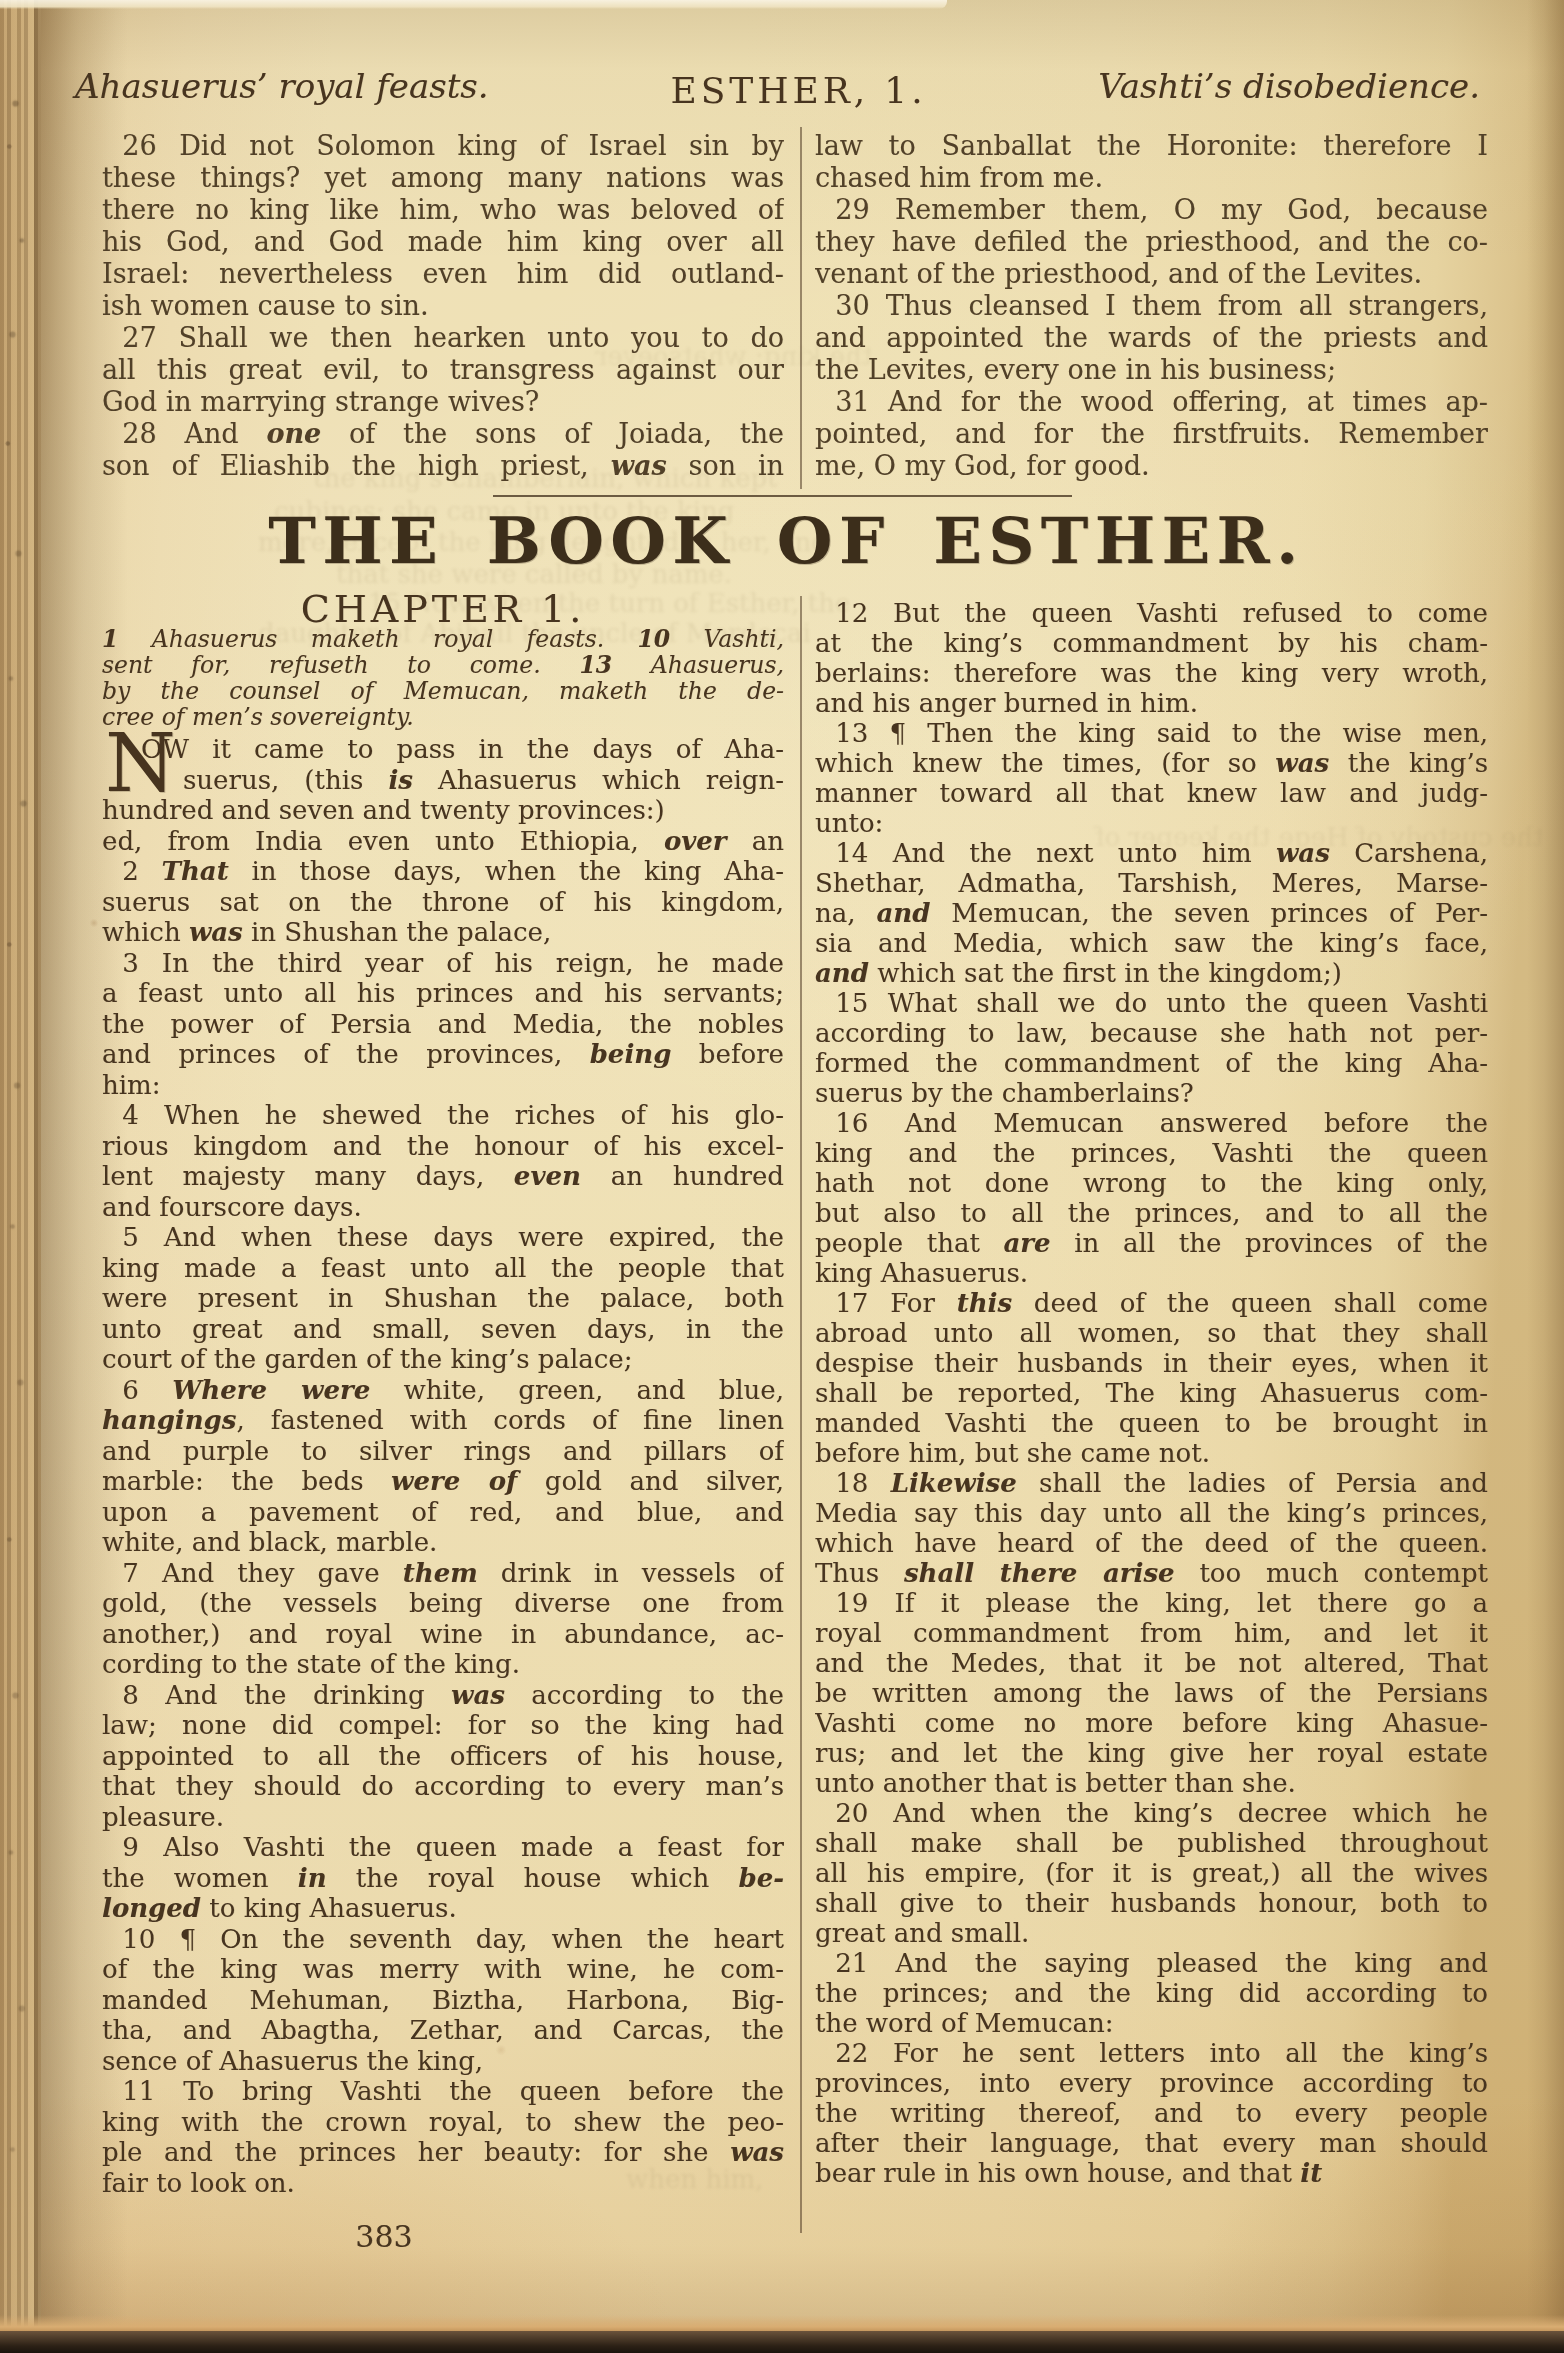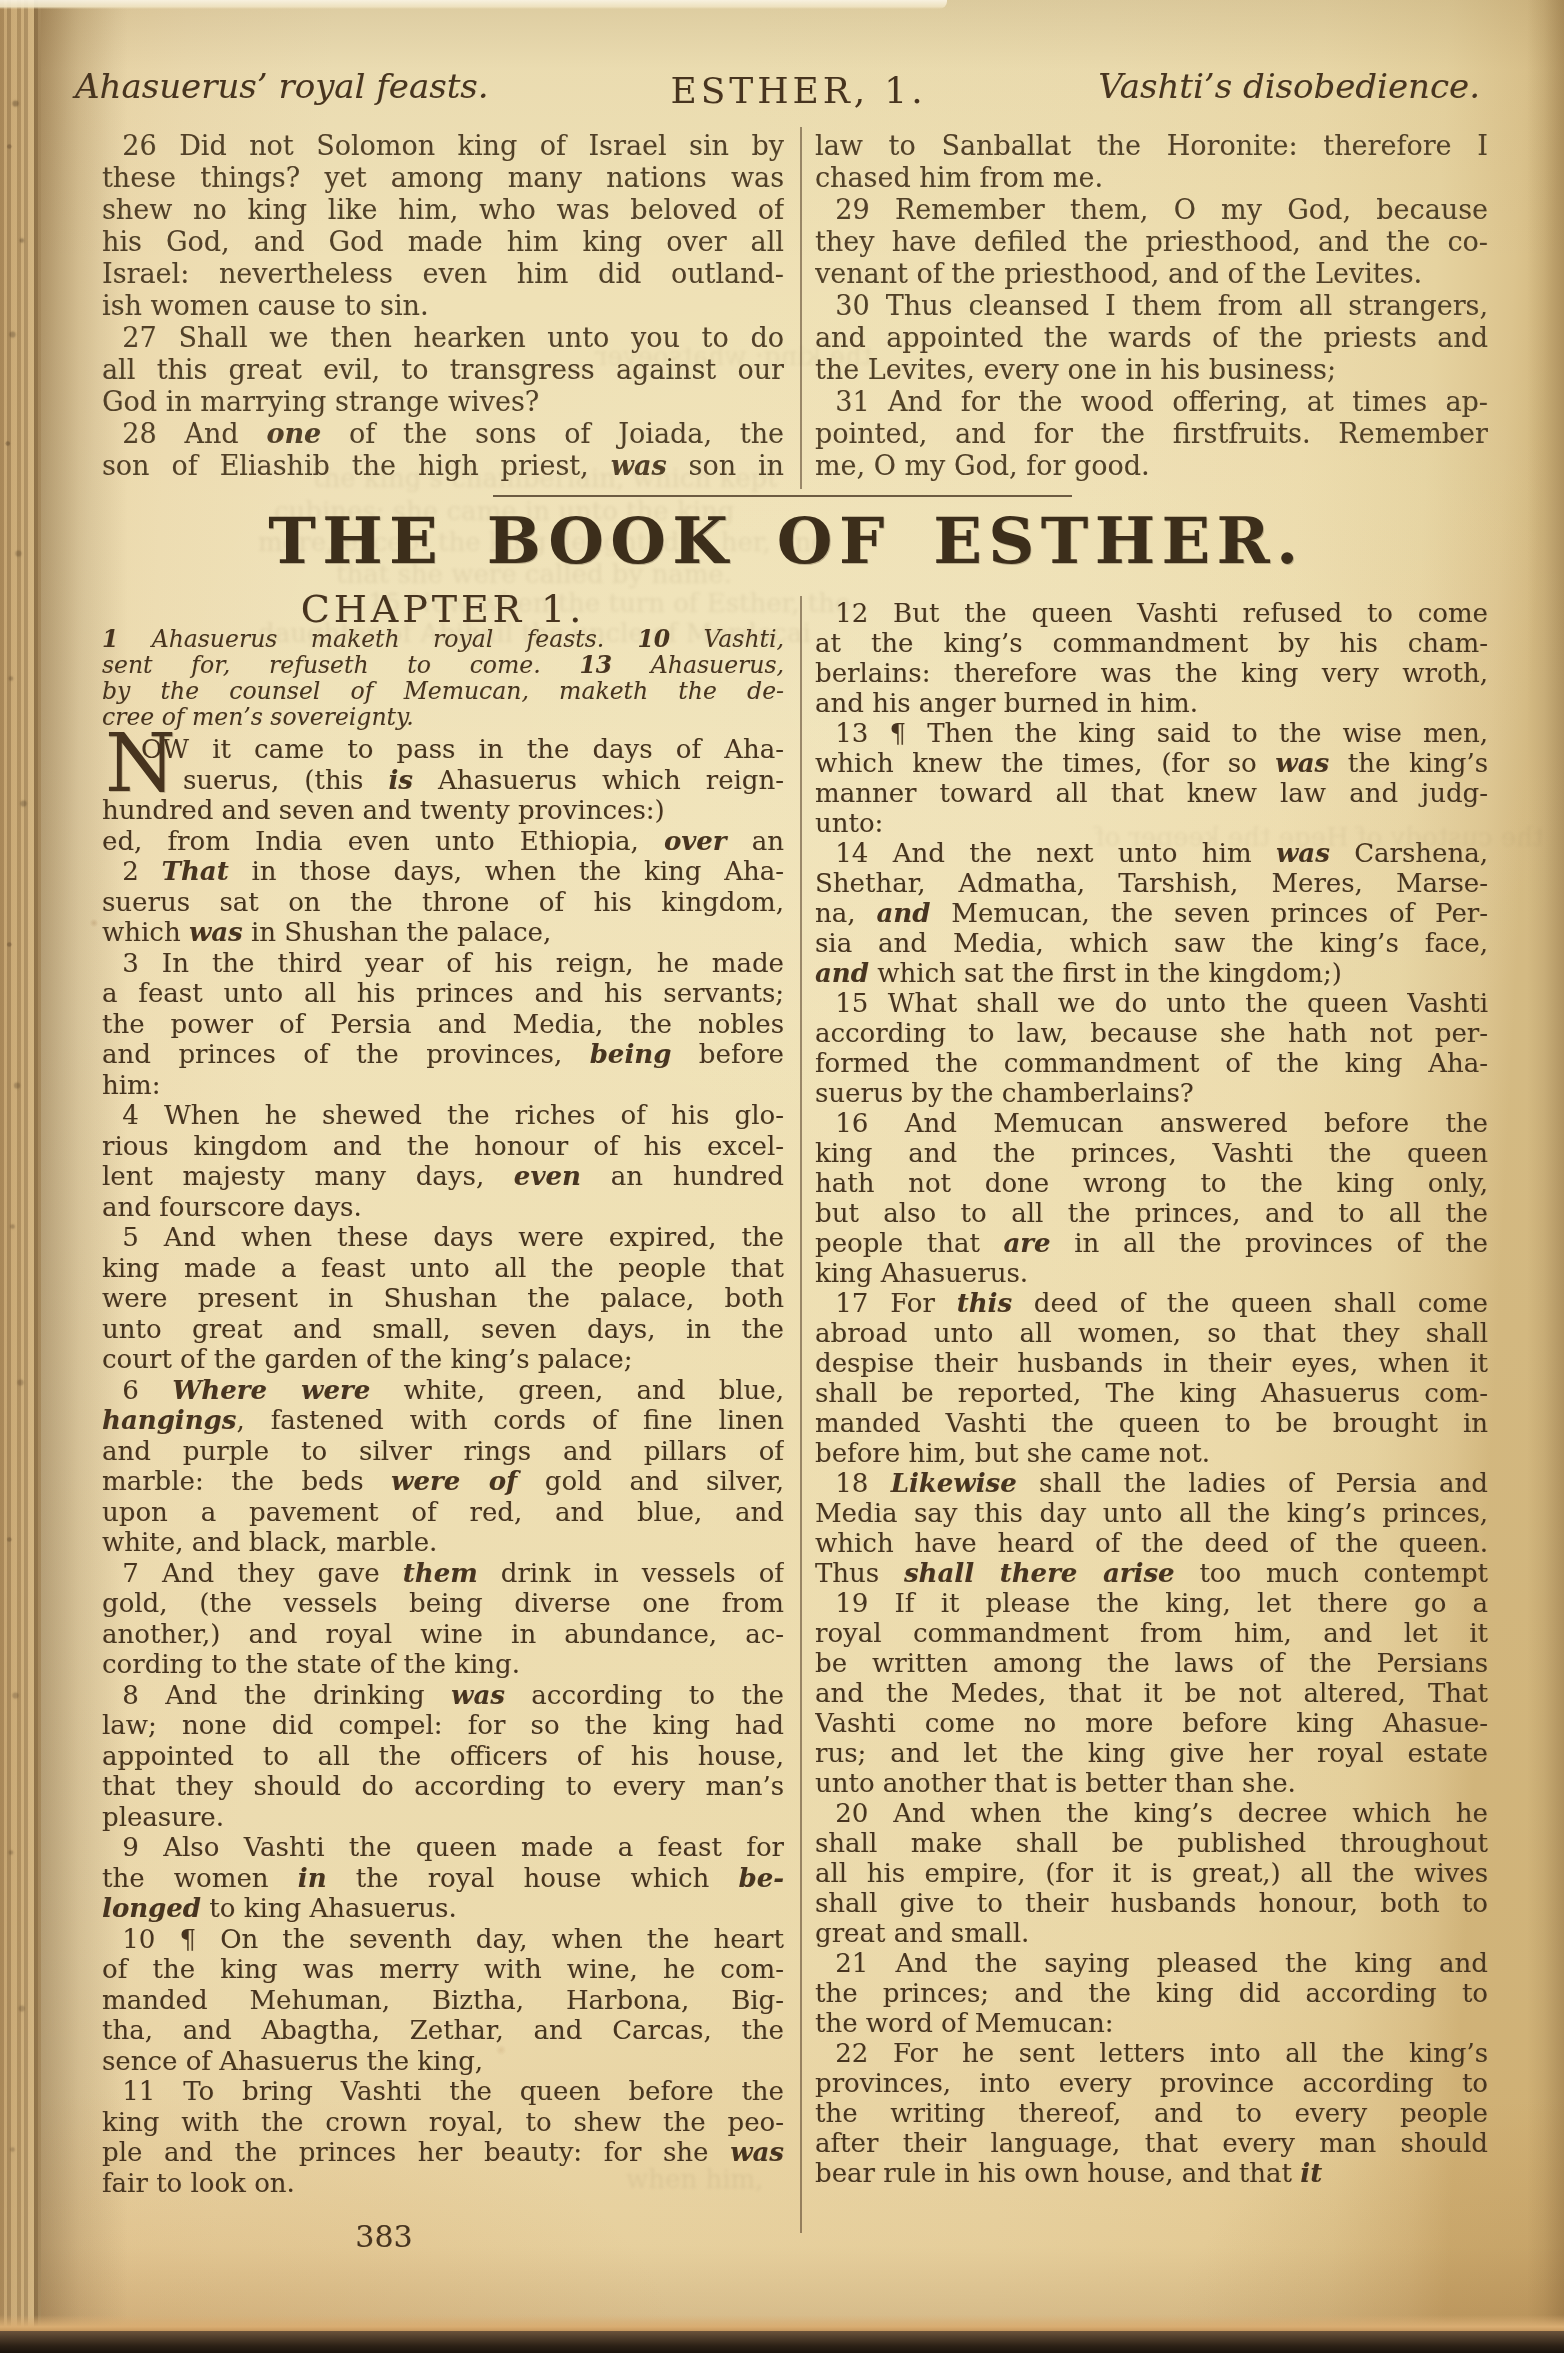--- a/index.html
+++ b/index.html
@@ -147,21 +147,21 @@
     <div class="ghost" style="left:626px;top:2164px">when him,</div>
   </div>
 
 <div class="abs ink running" style="left:75px;top:66px;">Ahasuerus’ royal feasts.</div>
 <div class="abs ink head-center" style="left:102px;top:70px;width:1393px;">ESTHER, 1.</div>
 <div class="abs ink running" style="right:85px;top:66px;">Vashti’s disobedience.</div>
 
 <div id="prev-left" class="col topcol" style="left:102px;top:130px;width:682px;">
     <div class="ln ind">26 Did not Solomon king of Israel sin by</div>
     <div class="ln">these things? yet among many nations was</div>
-    <div class="ln">shew no king like him, who was beloved of</div>
+    <div class="ln">there no king like him, who was beloved of</div>
     <div class="ln">his God, and God made him king over all</div>
     <div class="ln">Israel: nevertheless even him did outland-</div>
     <div class="ln pl">ish women cause to sin.</div>
     <div class="ln ind">27 Shall we then hearken unto you to do</div>
     <div class="ln">all this great evil, to transgress against our</div>
     <div class="ln pl">God in marrying strange wives?</div>
     <div class="ln ind">28 And <em>one</em> of the sons of Joiada, the</div>
     <div class="ln">son of Eliashib the high priest, <em>was</em> son in</div>
   </div>
 <div id="prev-right" class="col topcol" style="left:815px;top:130px;width:673px;">
@@ -270,22 +270,22 @@
     <div class="ln">despise their husbands in their eyes, when it</div>
     <div class="ln">shall be reported, The king Ahasuerus com-</div>
     <div class="ln">manded Vashti the queen to be brought in</div>
     <div class="ln pl">before him, but she came not.</div>
     <div class="ln ind">18 <em>Likewise</em> shall the ladies of Persia and</div>
     <div class="ln">Media say this day unto all the king’s princes,</div>
     <div class="ln">which have heard of the deed of the queen.</div>
     <div class="ln">Thus <em>shall there arise</em> too much contempt</div>
     <div class="ln ind">19 If it please the king, let there go a</div>
     <div class="ln">royal commandment from him, and let it</div>
+    <div class="ln">and the Medes, that it be not altered, That</div>
     <div class="ln">be written among the laws of the Persians</div>
-    <div class="ln">and the Medes, that it be not altered, That</div>
     <div class="ln">Vashti come no more before king Ahasue-</div>
     <div class="ln">rus; and let the king give her royal estate</div>
     <div class="ln pl">unto another that is better than she.</div>
     <div class="ln ind">20 And when the king’s decree which he</div>
     <div class="ln">shall make shall be published throughout</div>
     <div class="ln">all his empire, (for it is great,) all the wives</div>
     <div class="ln">shall give to their husbands honour, both to</div>
     <div class="ln pl">great and small.</div>
     <div class="ln ind">21 And the saying pleased the king and</div>
     <div class="ln">the princes; and the king did according to</div>

